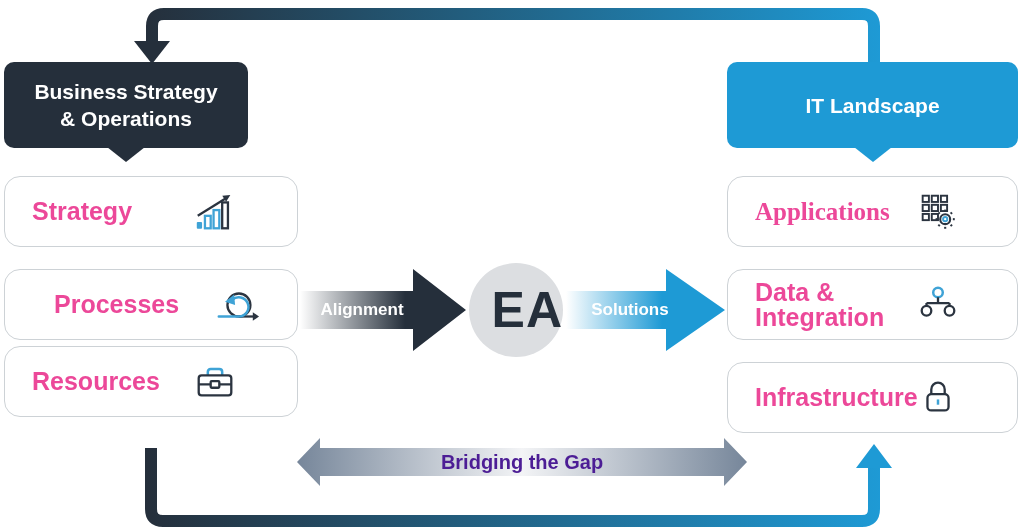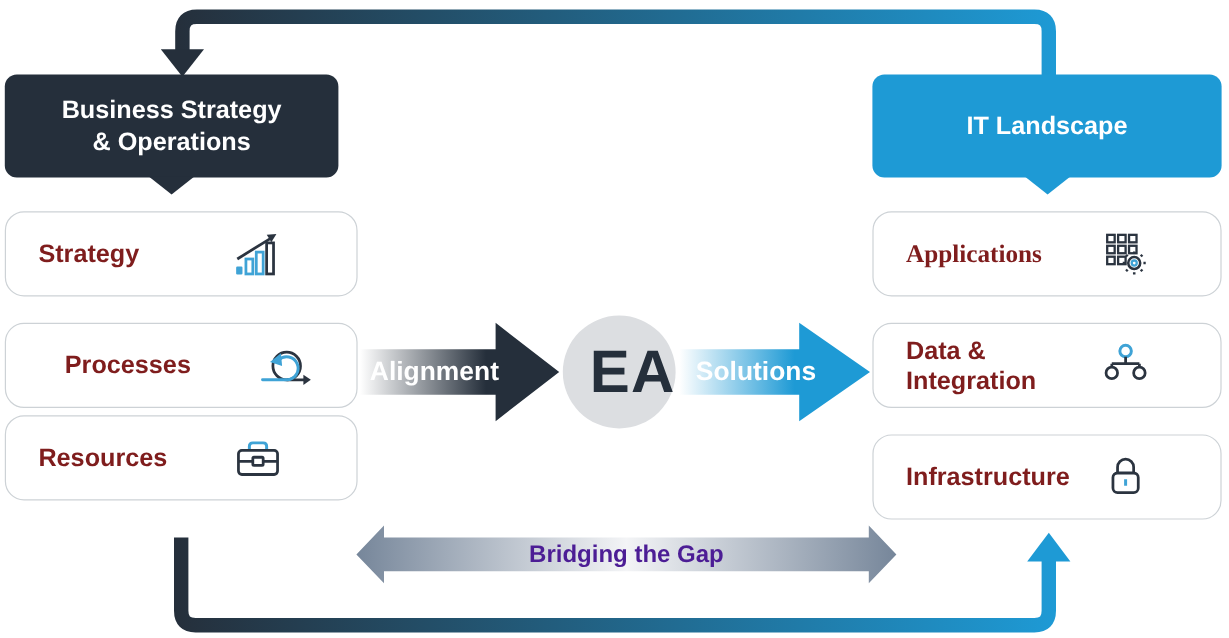--- a/index.html
+++ b/index.html
@@ -2,46 +2,46 @@
 <html><head>
 <meta charset="utf-8">
 <style>
   html,body{margin:0;padding:0;background:#ffffff;}
   #canvas{
     position:relative;width:1024px;height:532px;background:#ffffff;overflow:hidden;
     font-family:"Liberation Sans",sans-serif;
   }
   #wires{position:absolute;left:0;top:0;width:1024px;height:532px;}
   .hdr{
-    position:absolute;width:278px;height:86px;border-radius:10px;
+    position:absolute;width:244px;height:86px;border-radius:10px;
     display:flex;flex-direction:column;align-items:center;justify-content:center;
     color:#ffffff;font-weight:bold;font-size:21px;line-height:27px;text-align:center;
   }
   .hdr-dark{left:4px;top:62px;background:#252f3b;}
   .hdr-blue{left:727px;top:62px;width:291px;background:#1e9ad5;}
   .pointer{
     position:absolute;left:50%;top:100%;transform:translateX(-50%);margin-top:-1px;
     width:0;height:0;border-left:19px solid transparent;border-right:19px solid transparent;
   }
   .pointer.dark{border-top:15px solid #252f3b;}
   .pointer.blue{border-top:15px solid #1e9ad5;}
   .row{
     position:absolute;height:71px;background:#ffffff;
     border:1.6px solid #cdd2d6;border-radius:16px;box-sizing:border-box;
     display:flex;align-items:center;
   }
   .row.left{left:4px;width:294px;}
   .row.right{left:727px;width:291px;}
   .row .label{
-    flex:1;padding-left:27px;color:#7f1d1d;font-weight:bold;font-size:21px;line-height:25px;
+    flex:1;padding-left:27px;color:#ec4899;font-weight:bold;font-size:25px;line-height:25px;
     max-width:160px;
   }
   .row .icon{width:46px;height:46px;margin-right:22px;flex:none;}
   .flowtext{
-    position:absolute;color:#ffffff;font-weight:bold;font-size:22px;line-height:28px;
+    position:absolute;color:#ffffff;font-weight:bold;font-size:17px;line-height:28px;
     text-align:center;
   }
   #ea-circle{
     position:absolute;left:469px;top:263px;width:94px;height:94px;border-radius:50%;
     background:#dcdee1;display:flex;align-items:center;justify-content:flex-end;
     color:#252f3b;font-weight:bold;font-size:50px;letter-spacing:1px;
   }
   #bridge-label{
     position:absolute;left:300px;top:449px;width:444px;text-align:center;
     color:#4c1d95;font-weight:bold;font-size:20px;line-height:27px;

